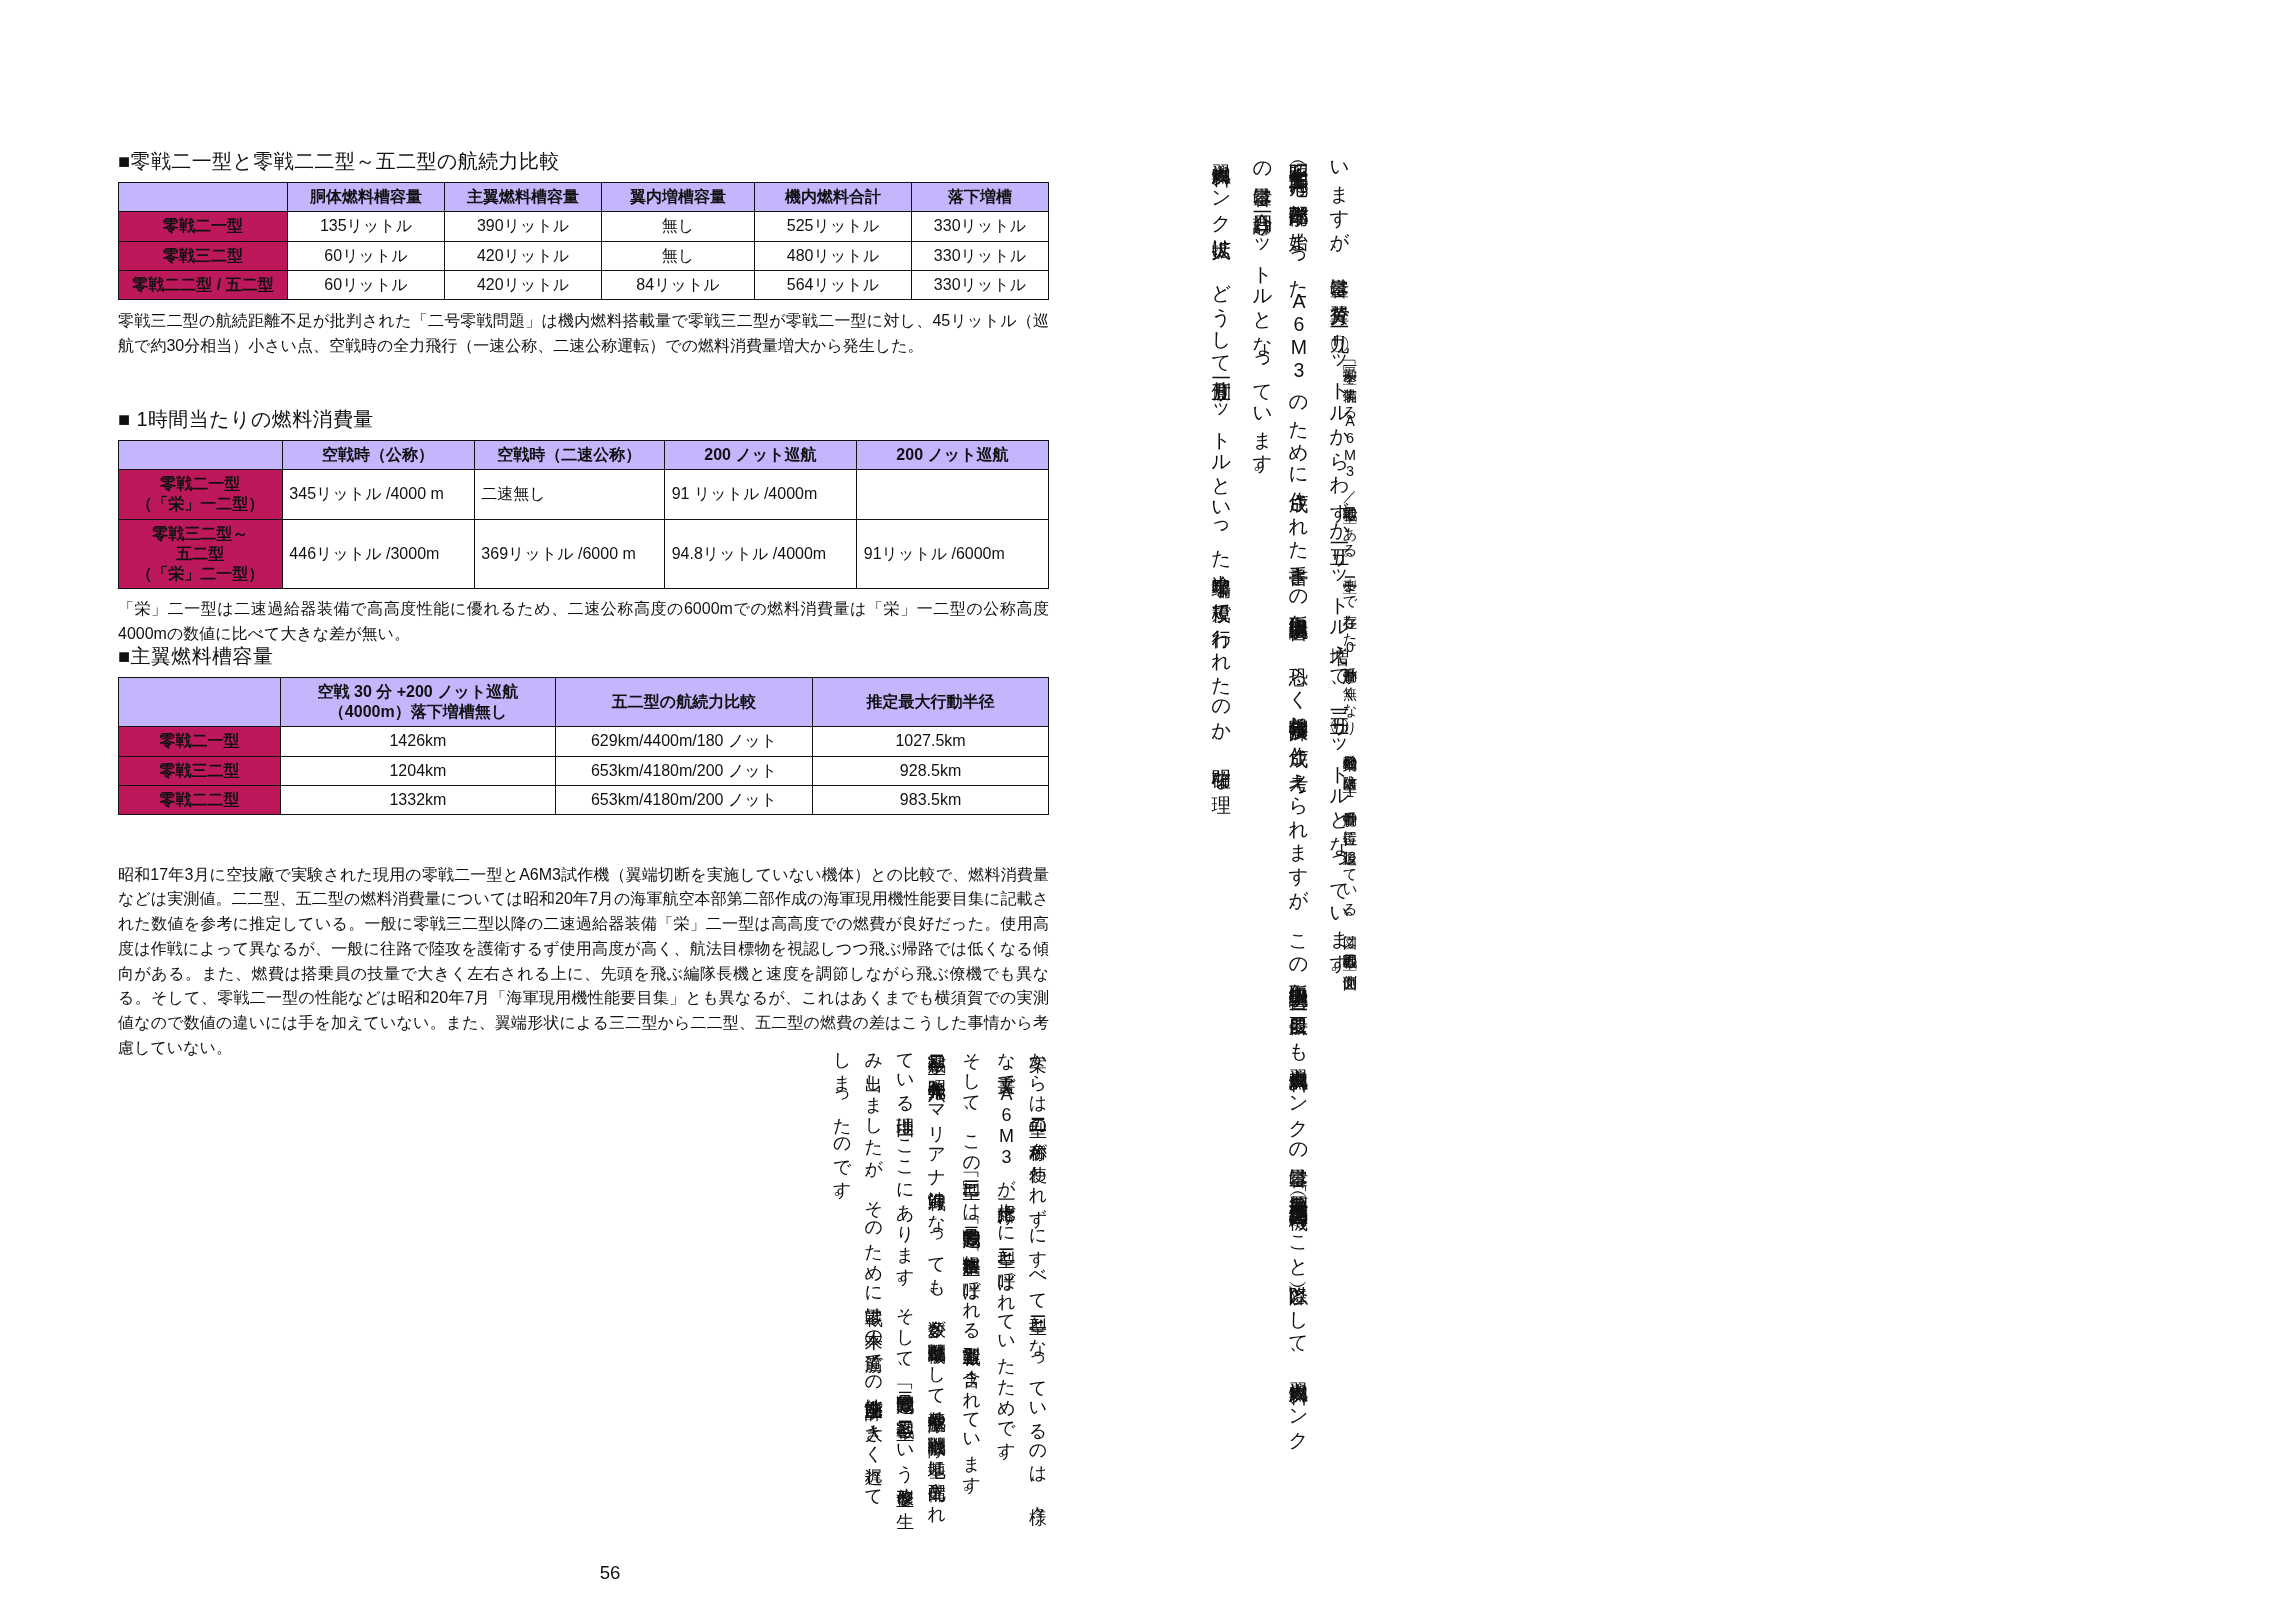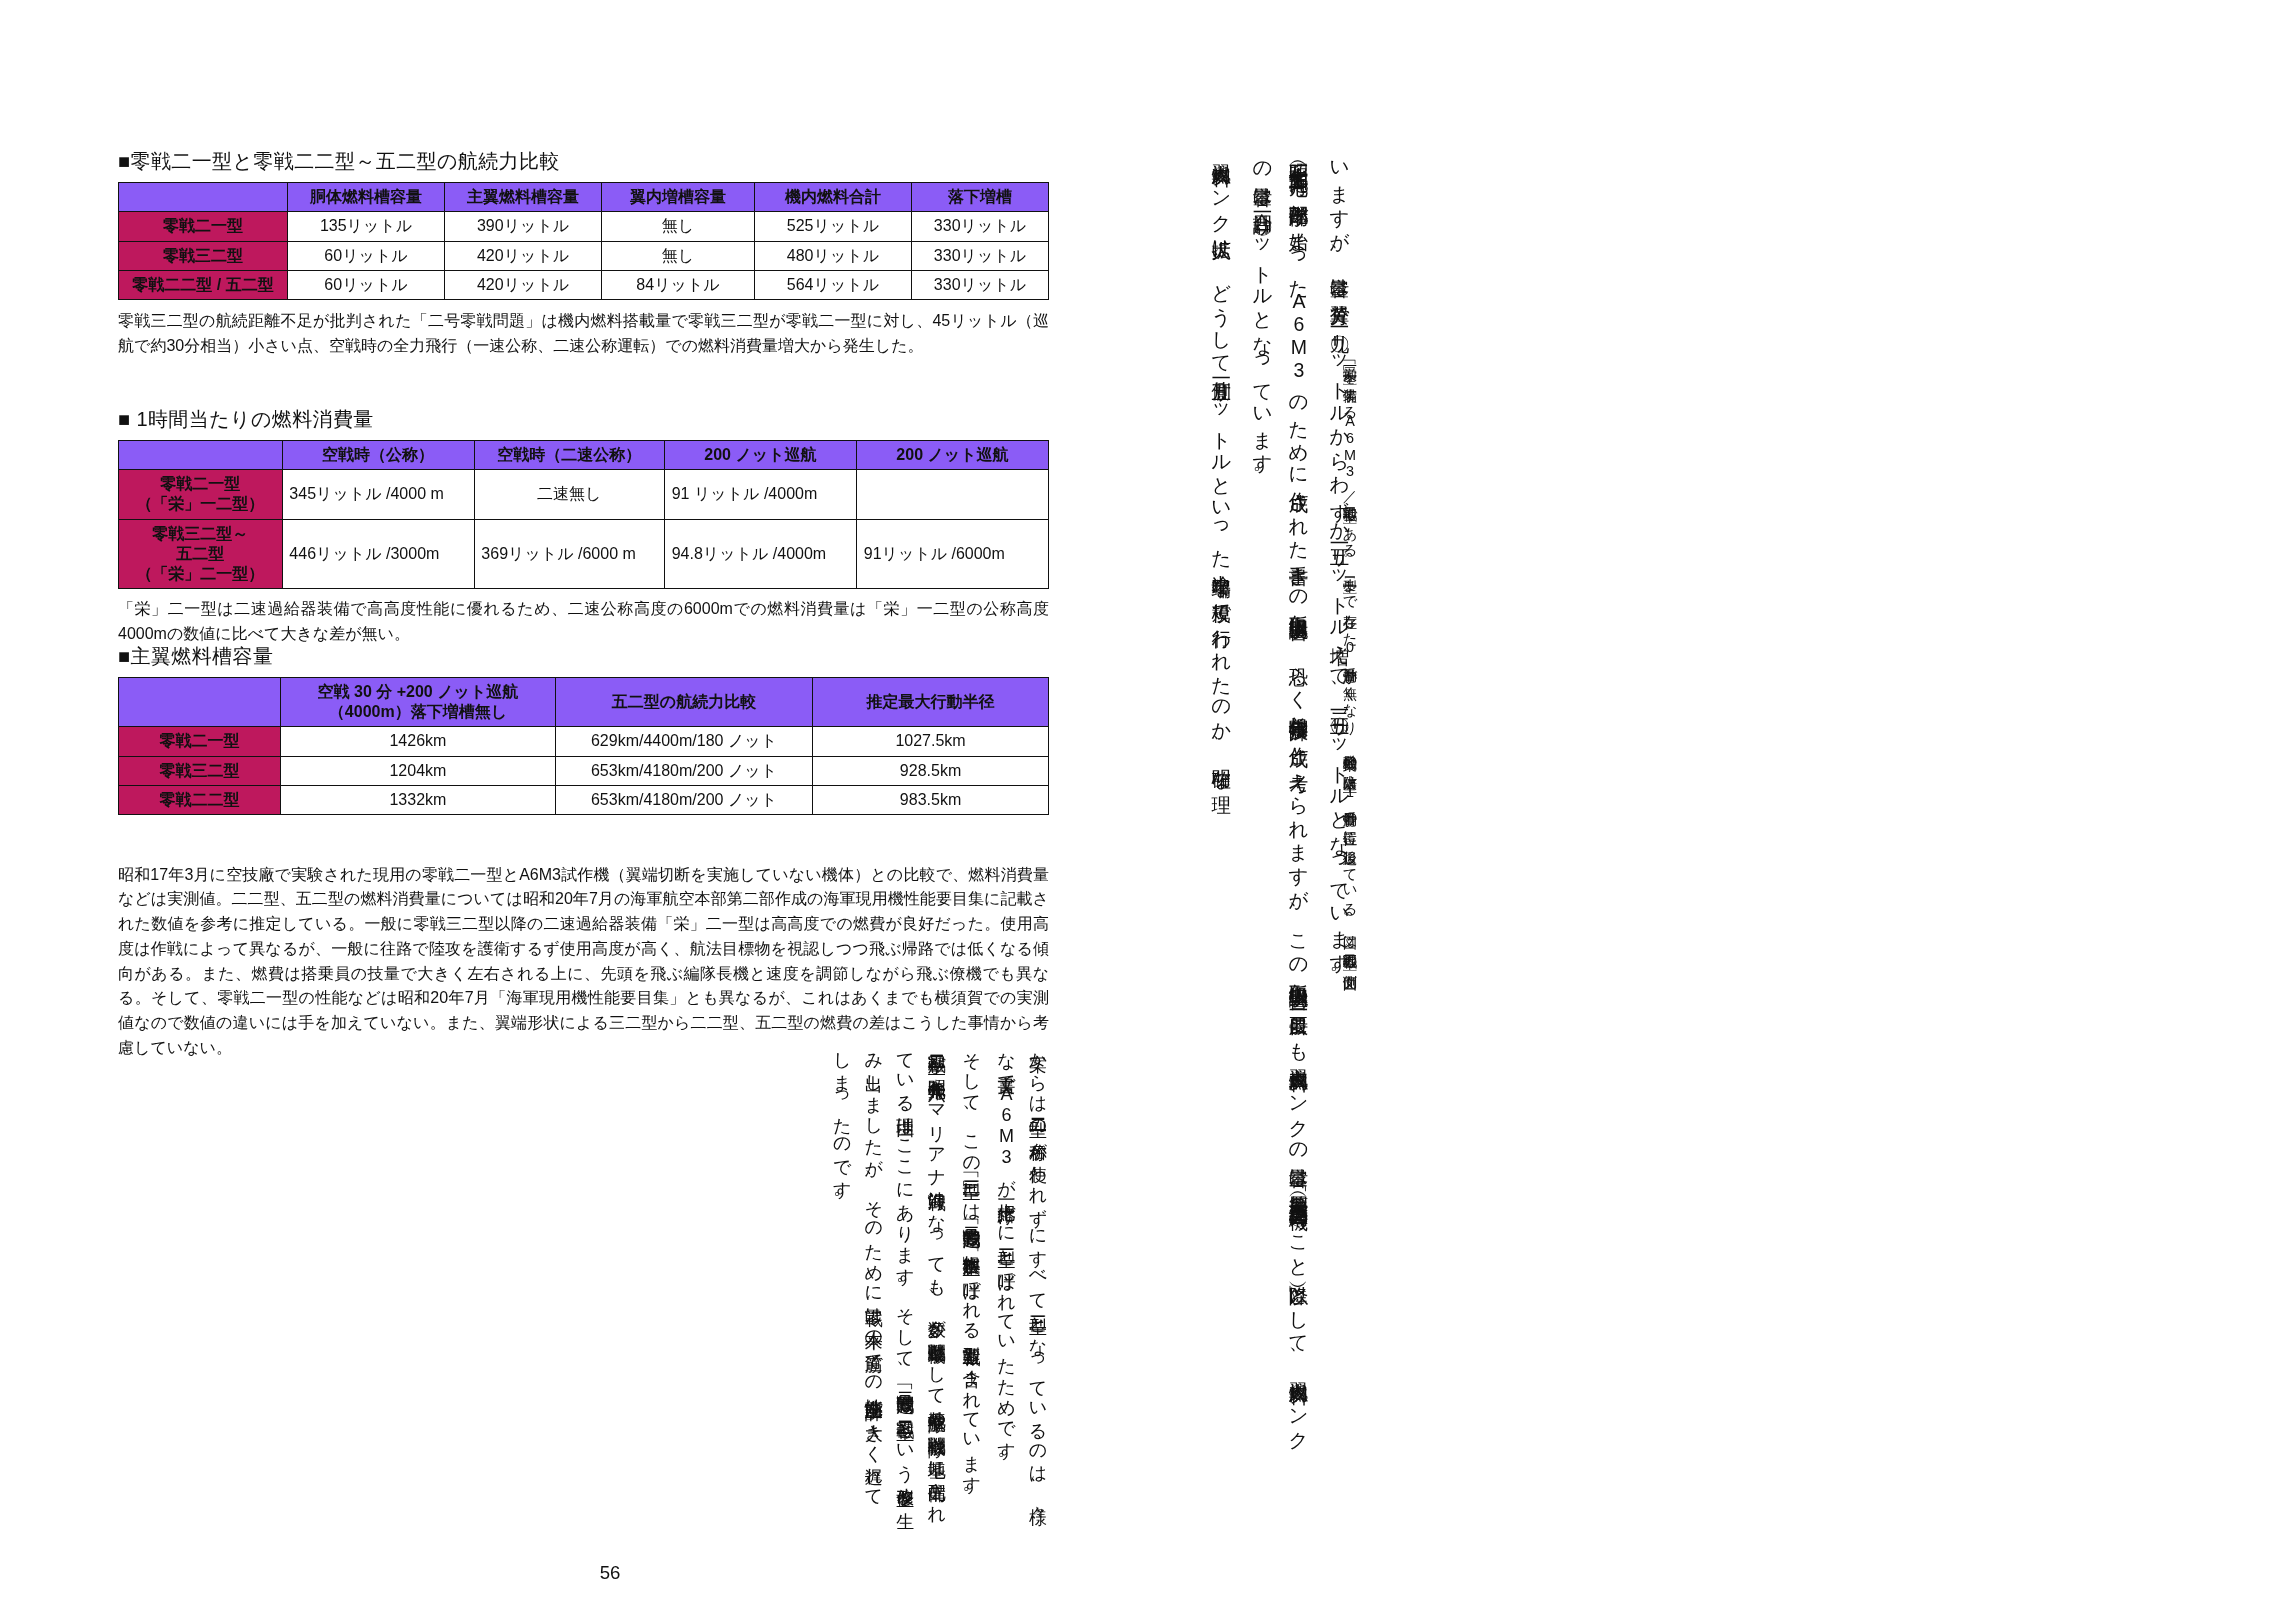--- a/index.html
+++ b/index.html
@@ -26,21 +26,21 @@
     font-size:16px;
     background:#fff;
   }
   table.t th, table.t td{
     border:0.8px solid #111;
     padding:4.2px 6.8px;
     text-align:center;
     vertical-align:middle;
     line-height:1.25;
   }
-  table.t th{background:#8b5cf6;font-weight:bold;}
+  table.t th{background:#c4b5fd;font-weight:bold;}
   table.t td.rowhdr{background:#be185d;font-weight:bold;}
 
   p.body{
     font-size:16px;line-height:1.55;margin:8.5px 0 13.5px 0;
     text-align:justify;
   }
 
   
   #blk-a{position:absolute;left:118px;top:148px;width:931px;}
   #blk-b{position:absolute;left:118px;top:406px;width:931px;}
@@ -158,21 +158,21 @@
             <th style="width:195px">空戦時（二速公称）</th>
             <th style="width:195px">200 ノット巡航</th>
             <th style="width:195px">200 ノット巡航</th>
           </tr>
         </thead>
         <tbody>
           <tr>
             <td class="rowhdr" style="white-space:pre-line">零戦二一型
 （「栄」一二型）</td>
             <td style="text-align:left">345リットル /4000 m</td>
-            <td style="text-align:center">二速無し</td>
+            <td style="text-align:left">二速無し</td>
             <td style="text-align:left">91 リットル /4000m</td>
             <td></td>
           </tr>
           <tr>
             <td class="rowhdr" style="white-space:pre-line">零戦三二型～
 五二型
 （「栄」二一型）</td>
             <td style="text-align:left">446リットル /3000m</td>
             <td style="text-align:left">369リットル /6000 m</td>
             <td style="text-align:left">94.8リットル /4000m</td>

